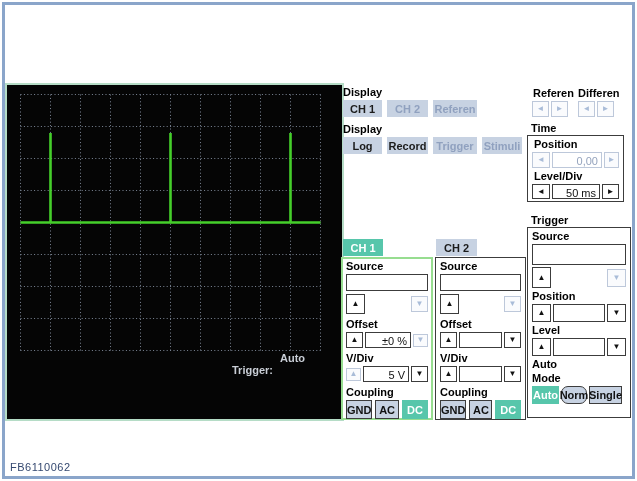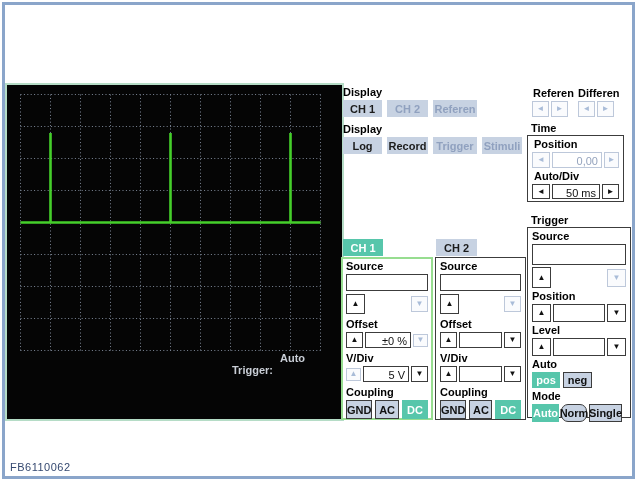--- a/index.html
+++ b/index.html
@@ -111,21 +111,21 @@
   <div class="lbl" style="padding-left:2px;">Position</div>
   <div class="row gap2 mt2" style="height:16px;">
     <div class="spin dis" style="width:18px;">
       <span>◄</span>
       </div>
     <div class="fld dis" style="flex:1;">0,00</div>
     <div class="spin dis" style="width:15px;">
       <span>►</span>
       </div>
   </div>
-  <div class="lbl mt3" style="padding-left:2px;">Auto/Div</div>
+  <div class="lbl mt3" style="padding-left:2px;">Level/Div</div>
   <div class="row gap2 mt2" style="height:15px;">
     <div class="spin" style="width:18px;">
       <span>◄</span>
       </div>
     <div class="fld" style="flex:1;">50 ms</div>
     <div class="spin" style="width:17px;">
       <span>►</span>
       </div>
   </div>
 </div>
@@ -156,24 +156,20 @@
   <div class="row gap2 mt2" style="height:18px;">
     <div class="spin" style="width:19px;">
       <span>▲</span>
       </div>
     <input class="fld" style="flex: 1 1 0%; min-width: 0px;" value="">
     <div class="spin" style="width:19px;">
       <span>▼</span>
       </div>
   </div>
   <div class="lbl mt3">Auto</div>
-  <div class="row gap3 mt2" style="height:16px;">
-    <div class="btnB sel" style="width:28px;">pos</div>
-    <div class="btnB" style="width:29px;">neg</div>
-  </div>
   <div class="lbl mt3">Mode</div>
   <div class="row gap2 mt2" style="height:18px;">
     <div class="btnB sel" style="width:27px;">Auto</div>
     <div class="btnB" style="width:26px;border-radius:7px;">Norm</div>
     <div class="btnB" style="width:33px;">Single</div>
   </div>
 </div>
 
 <div class="abs btnA sel" style="left:343px; top:239px; width:40px;">CH 1</div>
 <div class="abs btnA" style="left:436px; top:239px; width:41px;">CH 2</div>

